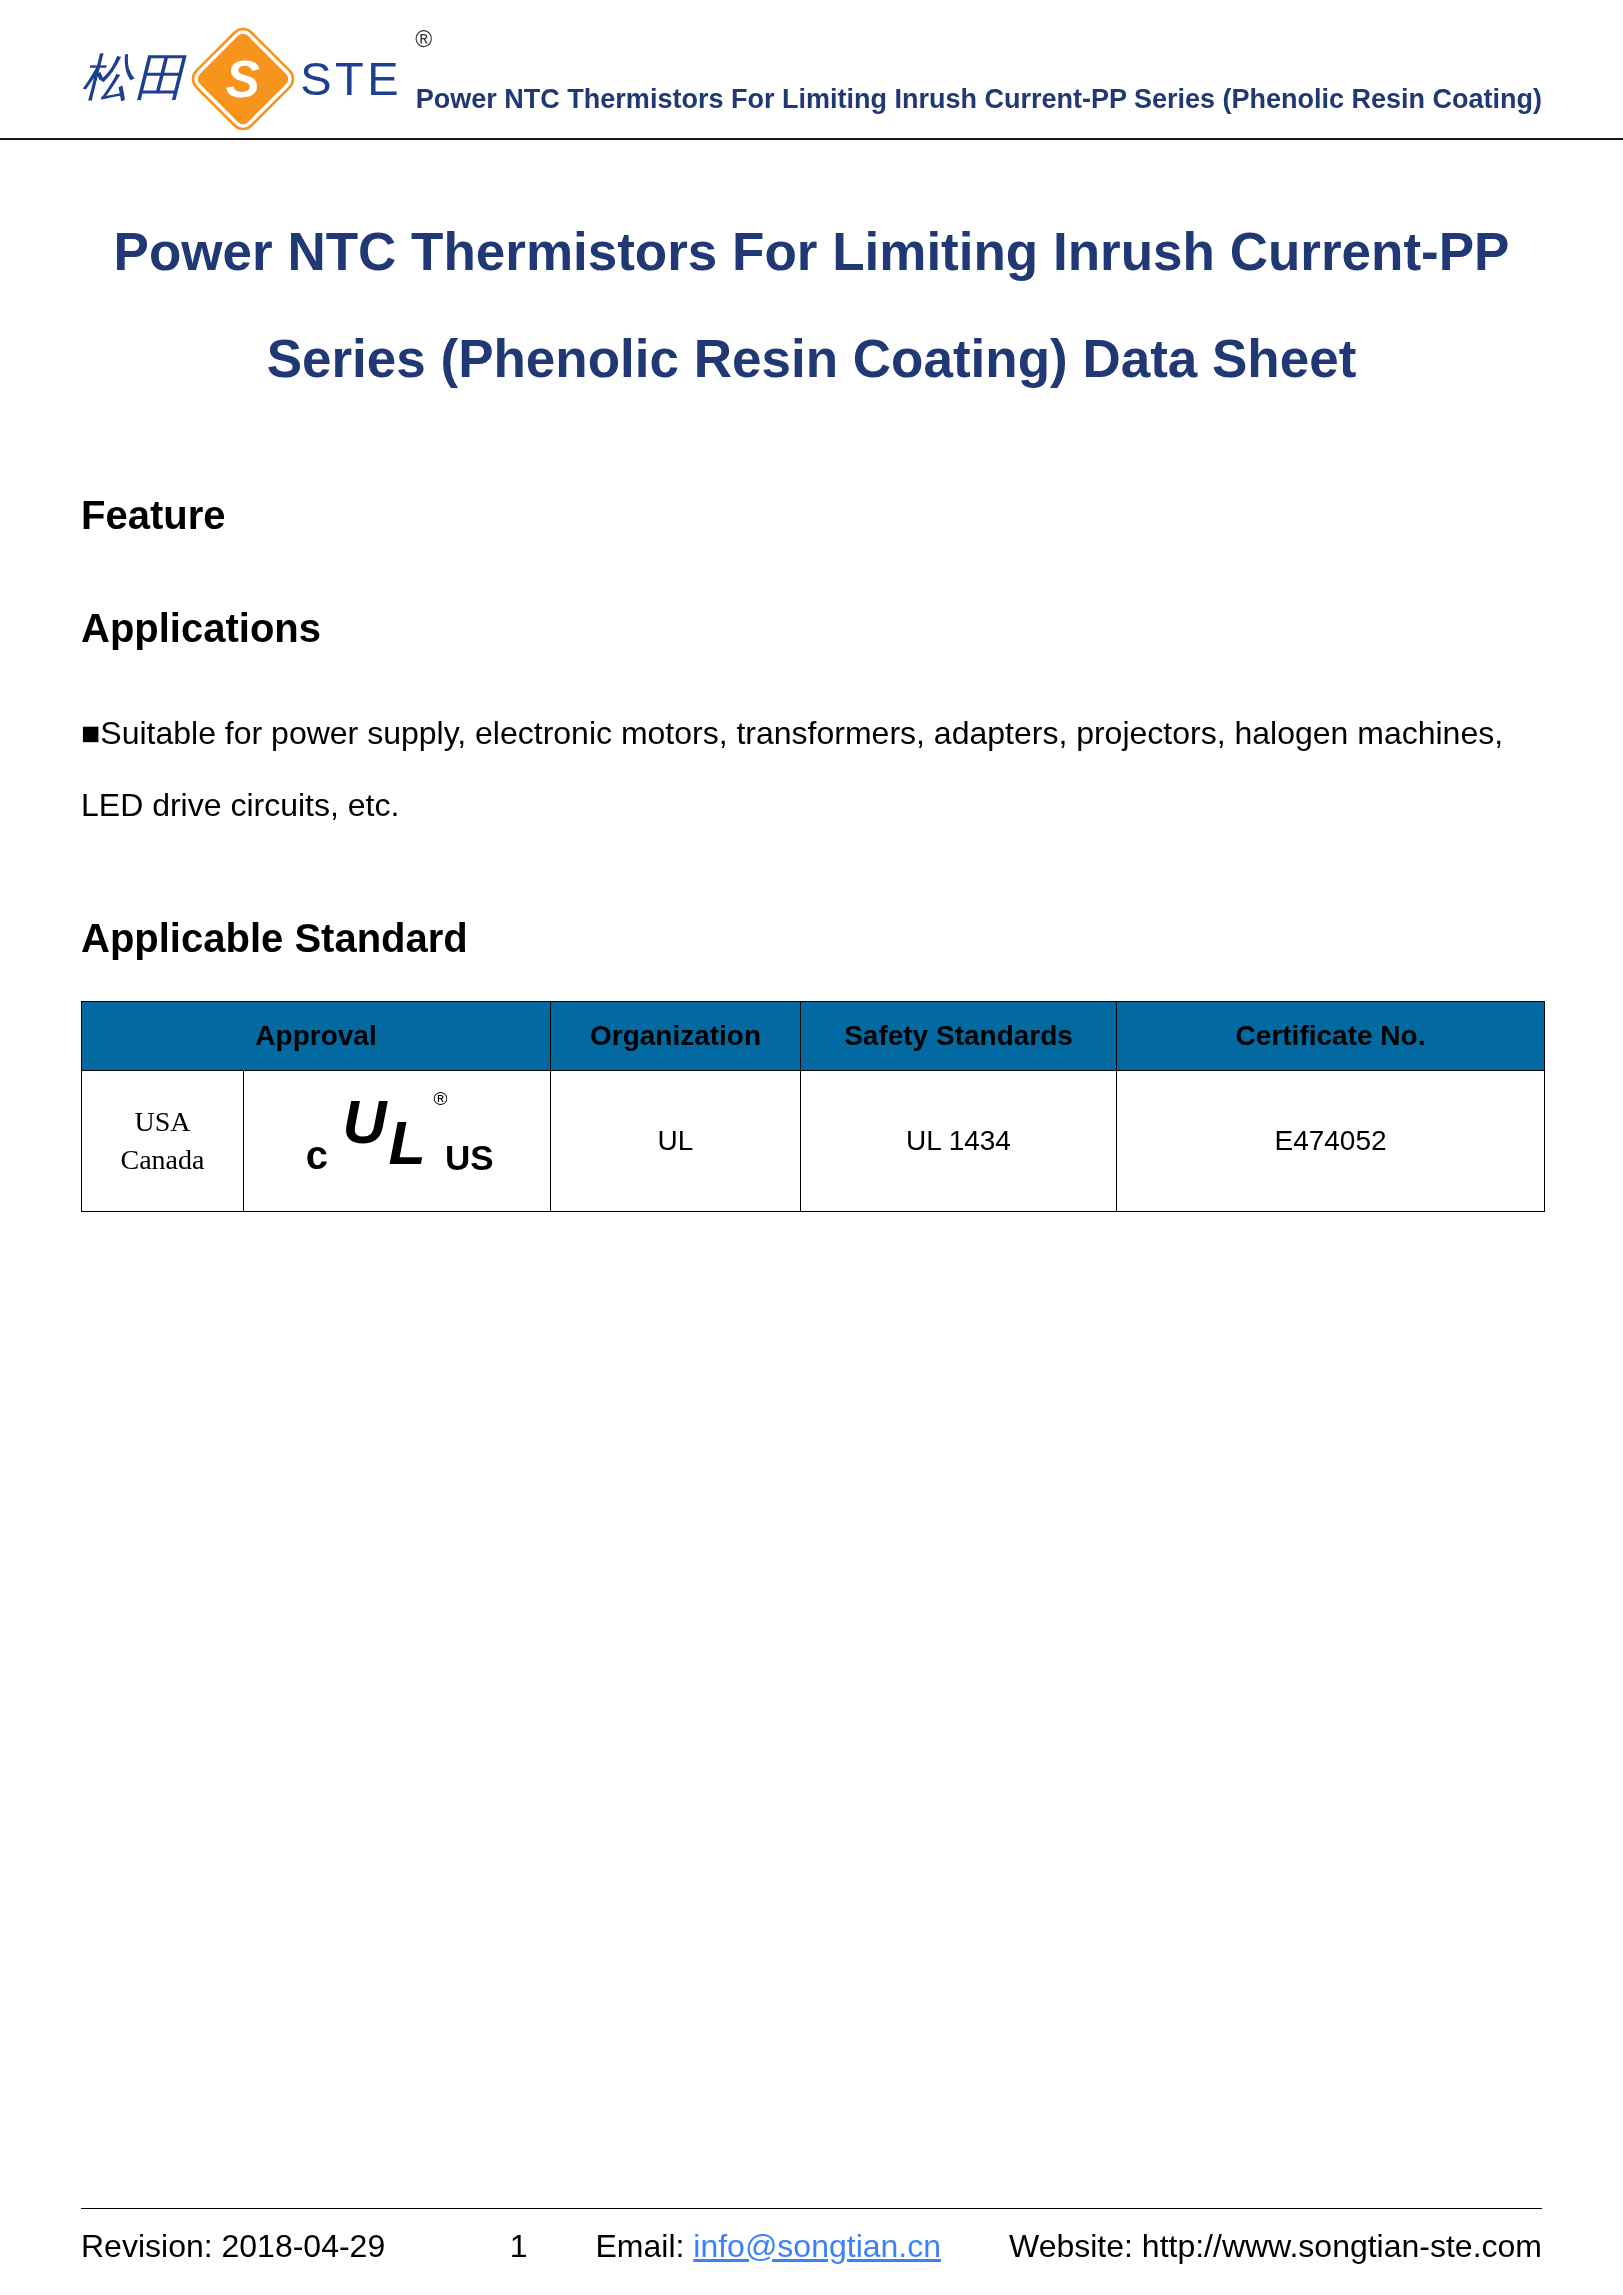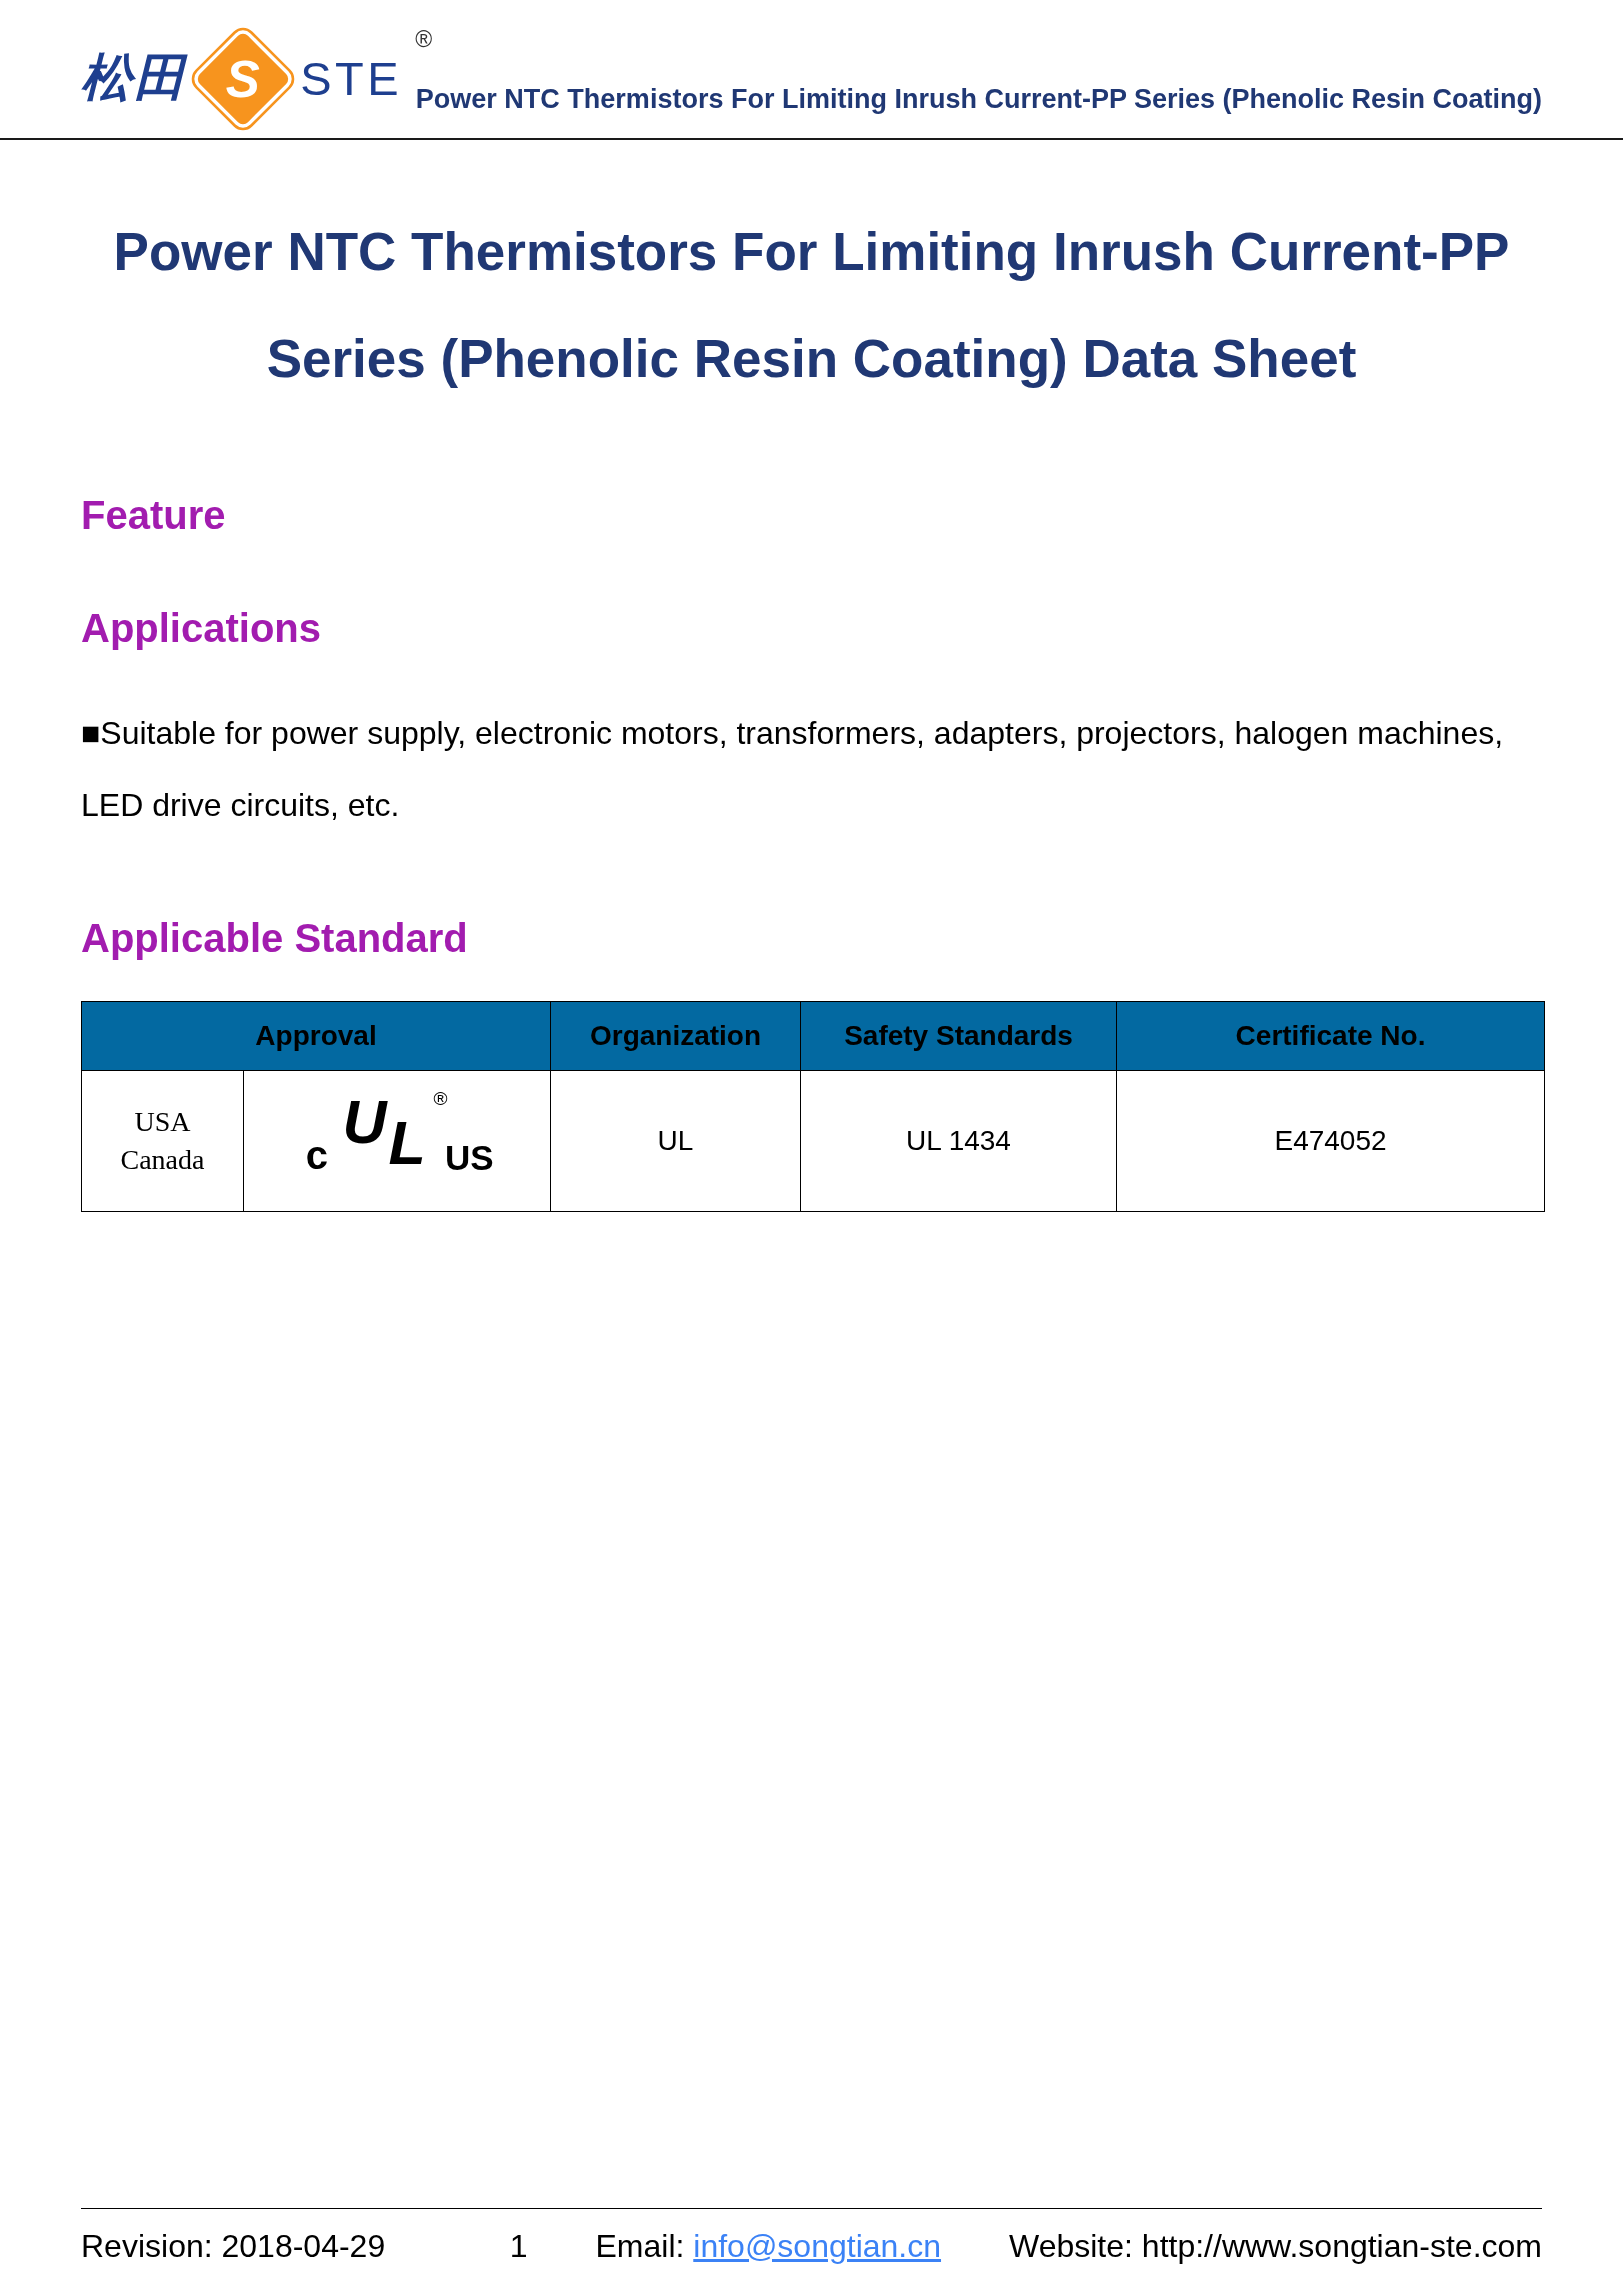--- a/index.html
+++ b/index.html
@@ -9,21 +9,21 @@
     color:#000;overflow:hidden;
   }
   .page{position:absolute;inset:0;}
 
   
   .header{
     display:flex;justify-content:space-between;align-items:flex-end;
     padding:33px 81px 14px 81px;border-bottom:2.6px solid #1a1a1a;
   }
   .logo{display:flex;align-items:center;gap:8.8px;height:91px;position:relative;}
-  .logo-cn{font-size:51px;font-weight:bold;font-style:italic;color:#1e3f8f;letter-spacing:1.8px;}
+  .logo-cn{font-size:51px;font-weight:normal;font-style:italic;color:#1e3f8f;letter-spacing:1.8px;}
   .logo-diamond{
     width:68px;height:68px;background:#f7941e;transform:rotate(45deg);
     display:flex;align-items:center;justify-content:center;border-radius:7px;
     box-shadow:0 0 0 3.5px #fff,0 0 0 6.1px #f7941e;margin:0 14px;
   }
   .logo-diamond span{transform:rotate(-45deg);color:#ffffff;font-weight:800;font-style:italic;font-size:51px;line-height:1;}
   .logo-ste{font-size:47px;font-weight:400;color:#1e3f8f;letter-spacing:3.5px;}
   .logo-reg{position:absolute;top:-7px;right:-30px;font-size:23px;color:#333;}
   .header-title{
     font-size:27px;font-weight:bold;color:#203874;text-align:right;
@@ -32,21 +32,21 @@
 
   
   .doc-title{
     width:1490px;margin:58px auto 0 auto;text-align:center;
     color:#203874;font-weight:bold;font-size:53px;line-height:107px;
   }
 
   
   .content{padding:0 81px;}
   .section-heading{
-    color:#a21caf;font-weight:bold;font-size:40px;margin:0;
+    color:#000000;font-weight:bold;font-size:40px;margin:0;
   }
   .feature-heading{margin-top:81px;}
   .feature-list{margin-top:51px;}
   .feature-item{
     font-size:32px;line-height:1.3;margin-bottom:39px;white-space:pre-wrap;
   }
   .applications-heading{margin-top:68px;}
   .applications-body{
     margin-top:46px;font-size:32px;line-height:72px;white-space:pre-wrap;
   }

